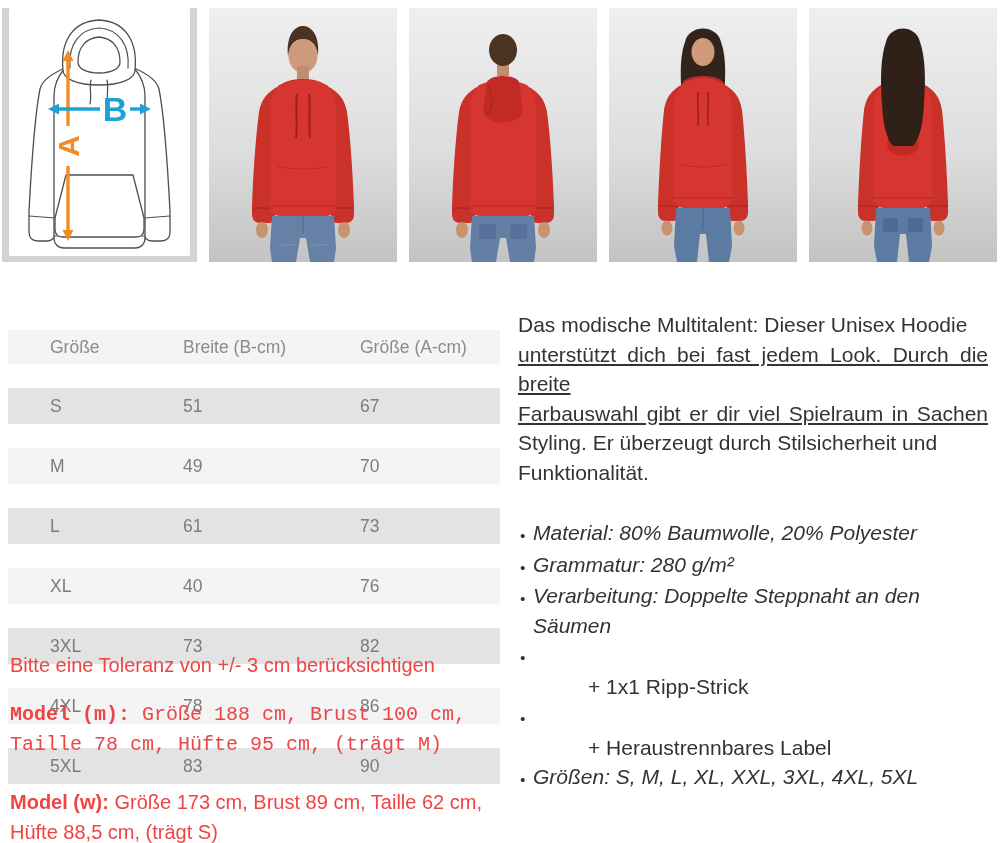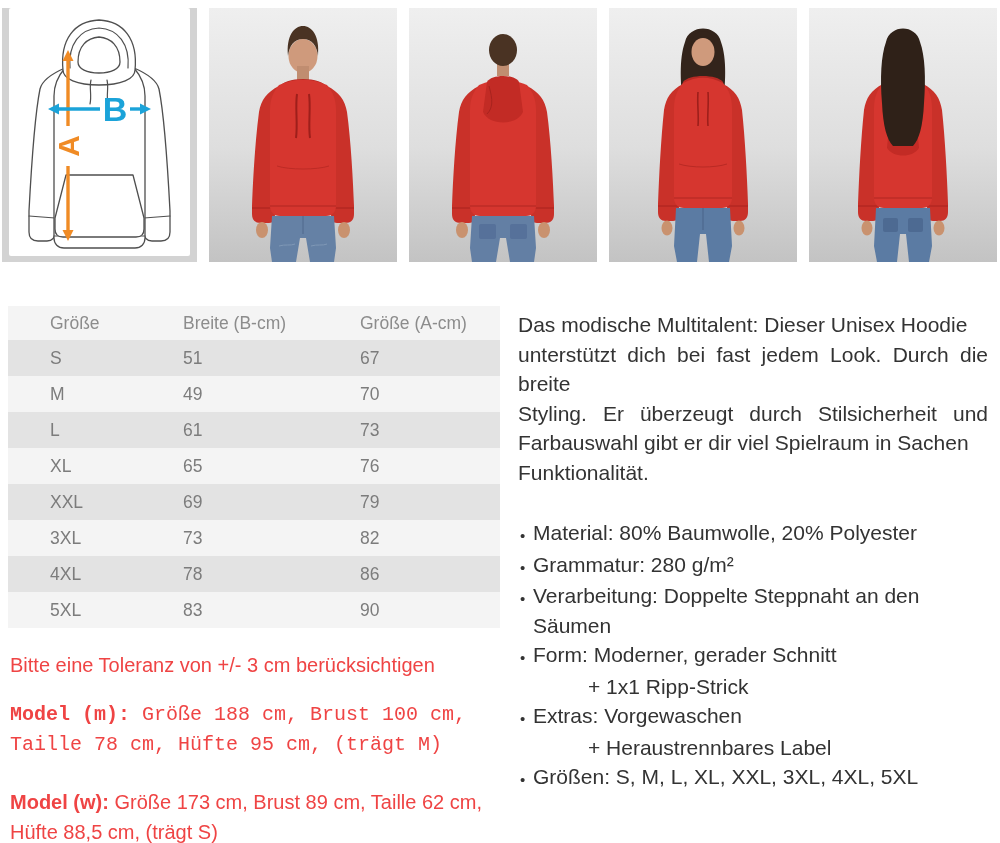--- a/index.html
+++ b/index.html
@@ -20,41 +20,41 @@
 
   .sketch { fill:#ffffff; stroke:#4f4f4f; stroke-width:1.3; stroke-linejoin:round; stroke-linecap:round; }
   .sketch-line { fill:none; stroke:#4f4f4f; stroke-width:1.2; stroke-linecap:round; }
   .arrowA { stroke:#f08b25; stroke-width:3.4; }
   .arrowB { stroke:#1ba3d9; stroke-width:3.4; }
   .lblA { fill:#f08b25; font:bold 30px "Liberation Sans", sans-serif; }
   .lblB { fill:#1ba3d9; font:bold 34px "Liberation Sans", sans-serif; }
 
   
   #size-table { position:absolute; left:8px; top:306px; width:492px; font-size:17.5px; }
-  .t-row { display:grid; grid-template-columns:175px 177px 140px; align-items:center; height:36px; color:#7c7c7c; }
+  .t-row { display:grid; grid-template-columns:175px 177px 140px; align-items:center; height:36px; color:#7c7c7c;margin-top:24px; }
   .t-row:nth-child(odd) { background:#f4f4f4; }
   .t-row:nth-child(even) { background:#e3e3e3; }
   .t-row.head { height:34px; color:#8c8c8c; }
   .t-row .c1 { padding-left:42px; }
 
   
   .note { position:absolute; left:10px; width:474px; font-size:20px; line-height:29.5px; color:#ef4444; }
   #tolerance { top:651px; }
   #model-m { top:700px;font-family:Liberation Mono, monospace; }
   #model-w { top:788px; }
   .note b { font-weight:bold; }
 
   
   #description { position:absolute; left:518px; top:310px; width:470px; font-size:21px; color:#333333; }
   .intro-line { line-height:29.5px; white-space:nowrap; }
   .intro-line:nth-child(2), .intro-line:nth-child(3) {
-    white-space:normal; text-align:justify; text-align-last:justify;
+    white-space:normal; text-align:justify; text-align-last:justify;text-decoration:underline;
   }
   .bullets { margin-top:31px; }
-  .bullet-line { display:flex; line-height:29.5px; }
+  .bullet-line { display:flex; line-height:29.5px;font-style:italic; }
   .dot { width:15px; flex:0 0 auto; color:#333333; }
   .dot::before { content:"•"; font-size:15px; position:relative; top:1px; left:2px; }
   .sub-line { margin-left:70px; line-height:29.5px; }
 </style>
 </head>
 <body>
 
 <div class="gallery">
 
   <div class="panel diagram">
@@ -209,27 +209,22 @@
     <div>49</div>
     <div>70</div>
   </div>
   <div class="t-row">
     <div class="c1">L</div>
     <div>61</div>
     <div>73</div>
   </div>
   <div class="t-row">
     <div class="c1">XL</div>
-    <div>65</div>
+    <div>40</div>
     <div>76</div>
-  </div>
-  <div class="t-row">
-    <div class="c1">XXL</div>
-    <div>69</div>
-    <div>79</div>
   </div>
   <div class="t-row">
     <div class="c1">3XL</div>
     <div>73</div>
     <div>82</div>
   </div>
   <div class="t-row">
     <div class="c1">4XL</div>
     <div>78</div>
     <div>86</div>
@@ -250,46 +245,44 @@
 
 <div id="model-w" class="note">
   <b>Model (w):</b>
   <span>Größe 173 cm, Brust 89 cm, Taille 62 cm, Hüfte 88,5 cm, (trägt S)</span>
 </div>
 
 <div id="description">
   <div class="intro">
     <div class="intro-line">Das modische Multitalent: Dieser Unisex Hoodie</div>
     <div class="intro-line">unterstützt dich bei fast jedem Look. Durch die breite</div>
+    <div class="intro-line">Farbauswahl gibt er dir viel Spielraum in Sachen</div>
     <div class="intro-line">Styling. Er überzeugt durch Stilsicherheit und</div>
-    <div class="intro-line">Farbauswahl gibt er dir viel Spielraum in Sachen</div>
     <div class="intro-line">Funktionalität.</div>
   </div>
 
   <div class="bullets">
     <div class="bullet-line">
       <span class="dot"></span>
       <span>Material: 80% Baumwolle, 20% Polyester</span>
     </div>
     <div class="bullet-line">
       <span class="dot"></span>
       <span>Grammatur: 280 g/m²</span>
     </div>
     <div class="bullet-line">
       <span class="dot"></span>
       <span>Verarbeitung: Doppelte Steppnaht an den Säumen</span>
     </div>
     <div class="bullet-line">
       <span class="dot"></span>
-      <span>Form: Moderner, gerader Schnitt</span>
     </div>
     <div class="sub-line">+ 1x1 Ripp-Strick</div>
     <div class="bullet-line">
       <span class="dot"></span>
-      <span>Extras: Vorgewaschen</span>
     </div>
     <div class="sub-line">+ Heraustrennbares Label</div>
     <div class="bullet-line">
       <span class="dot"></span>
       <span>Größen:  S, M, L, XL, XXL, 3XL, 4XL, 5XL</span>
     </div>
   </div>
 </div>
 
 </body></html>

